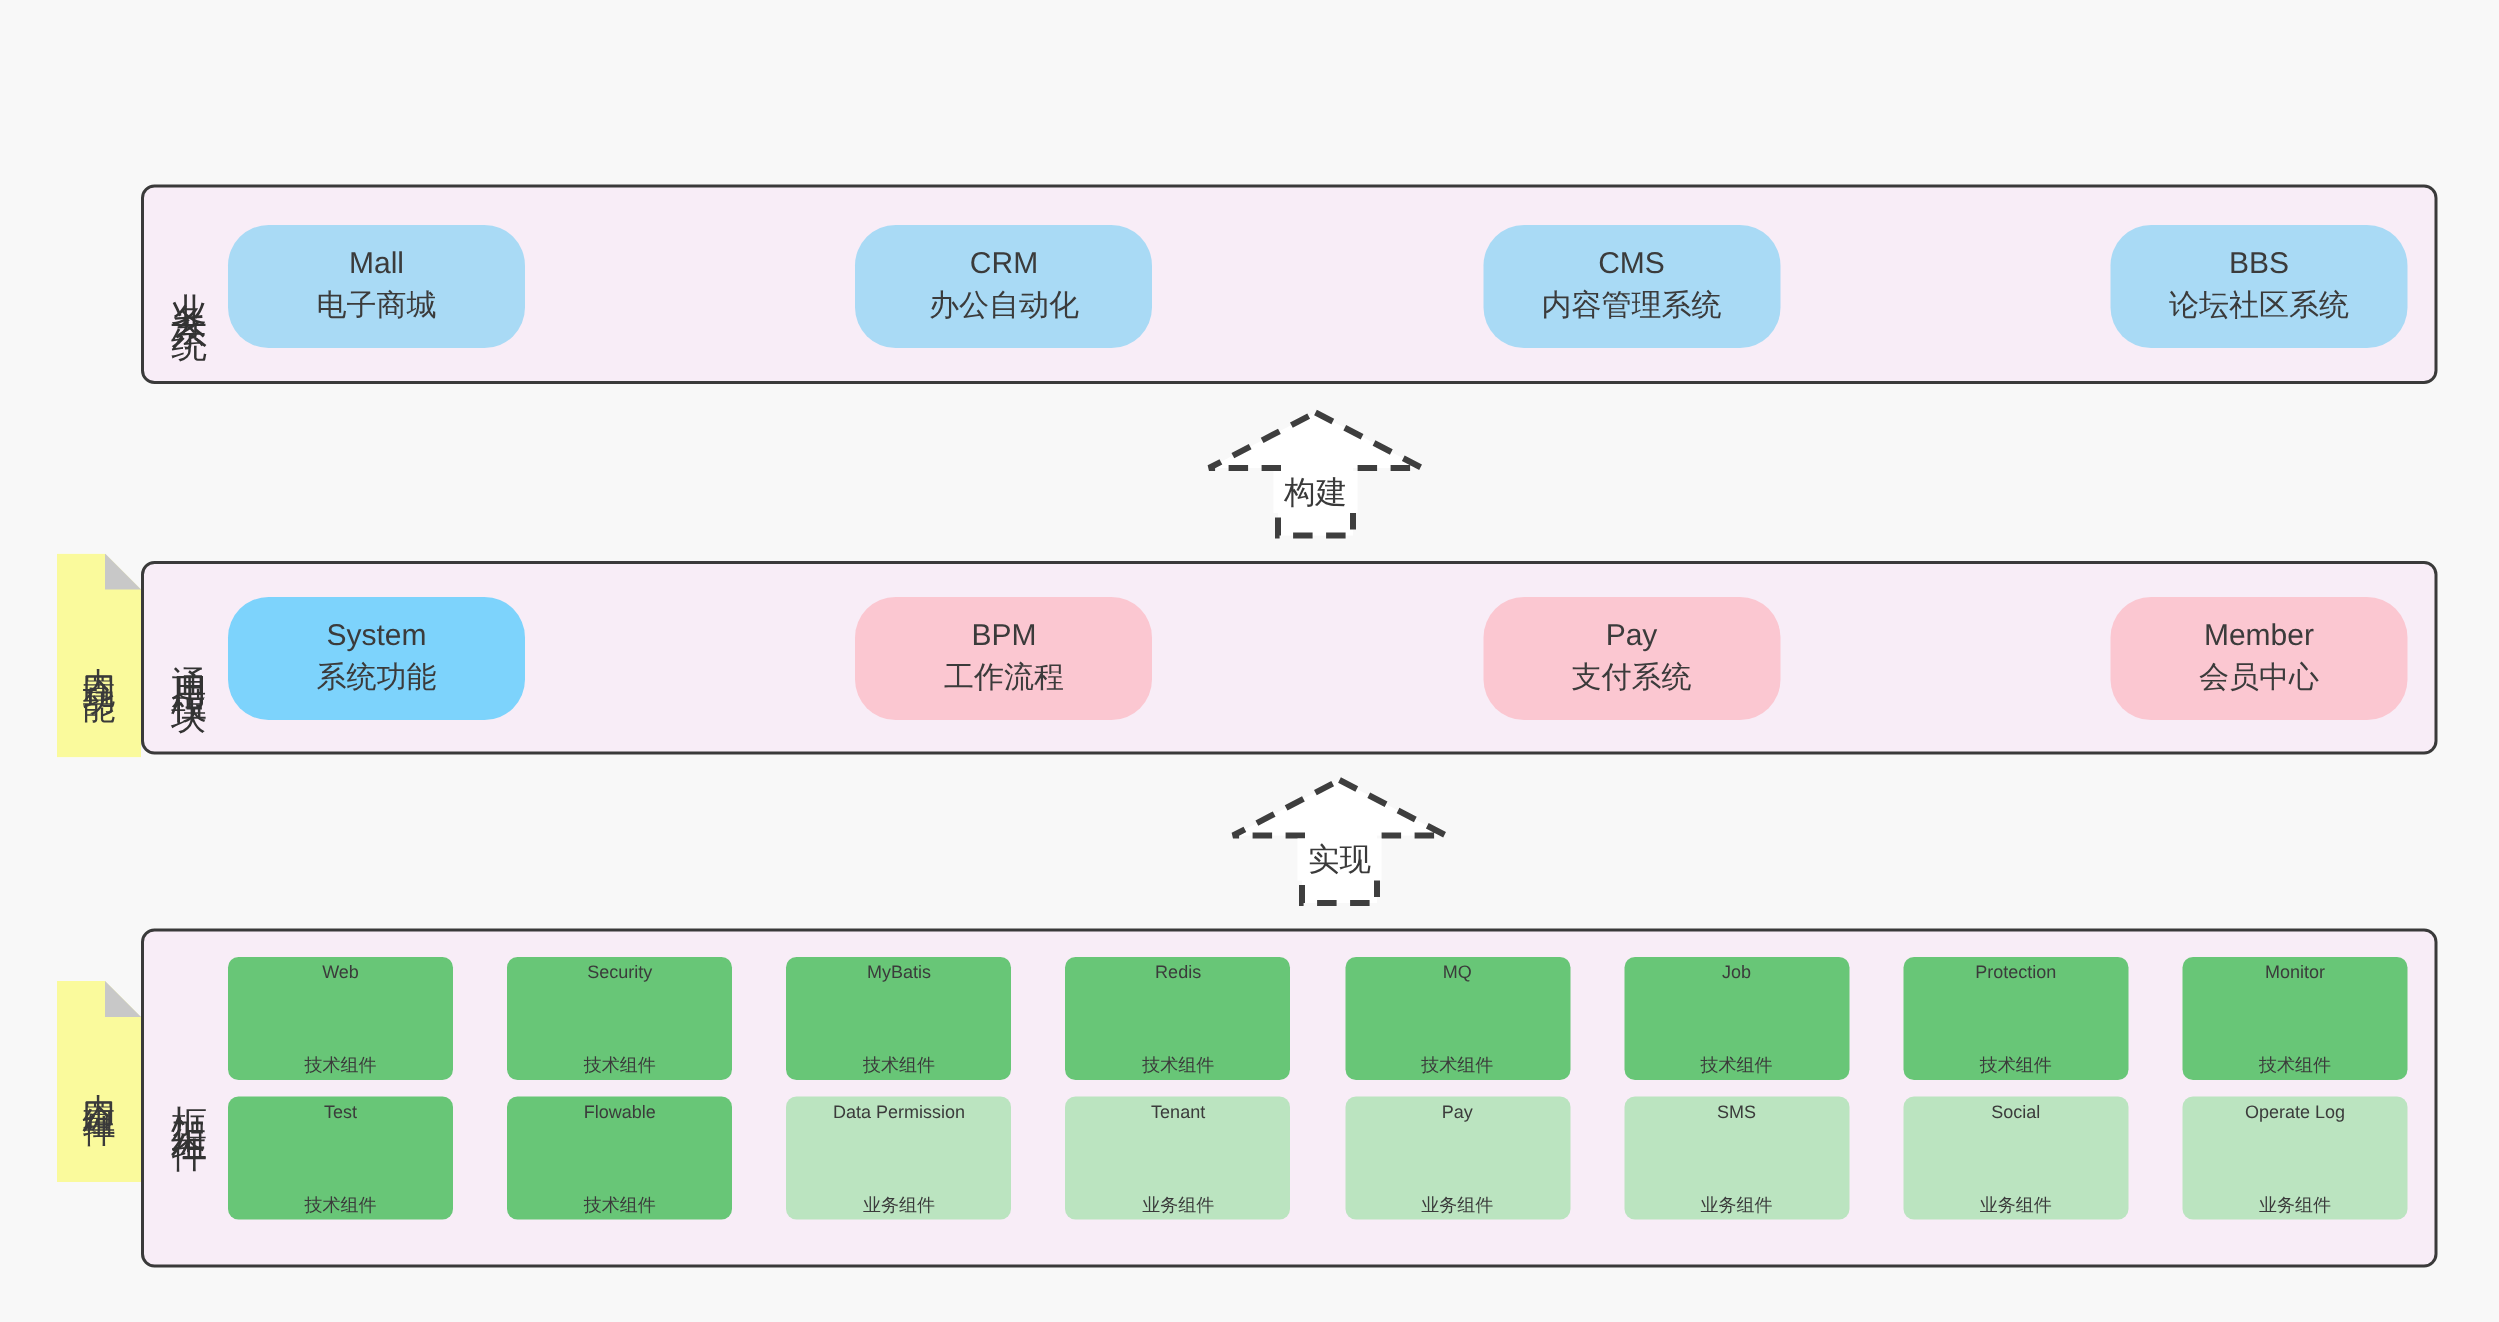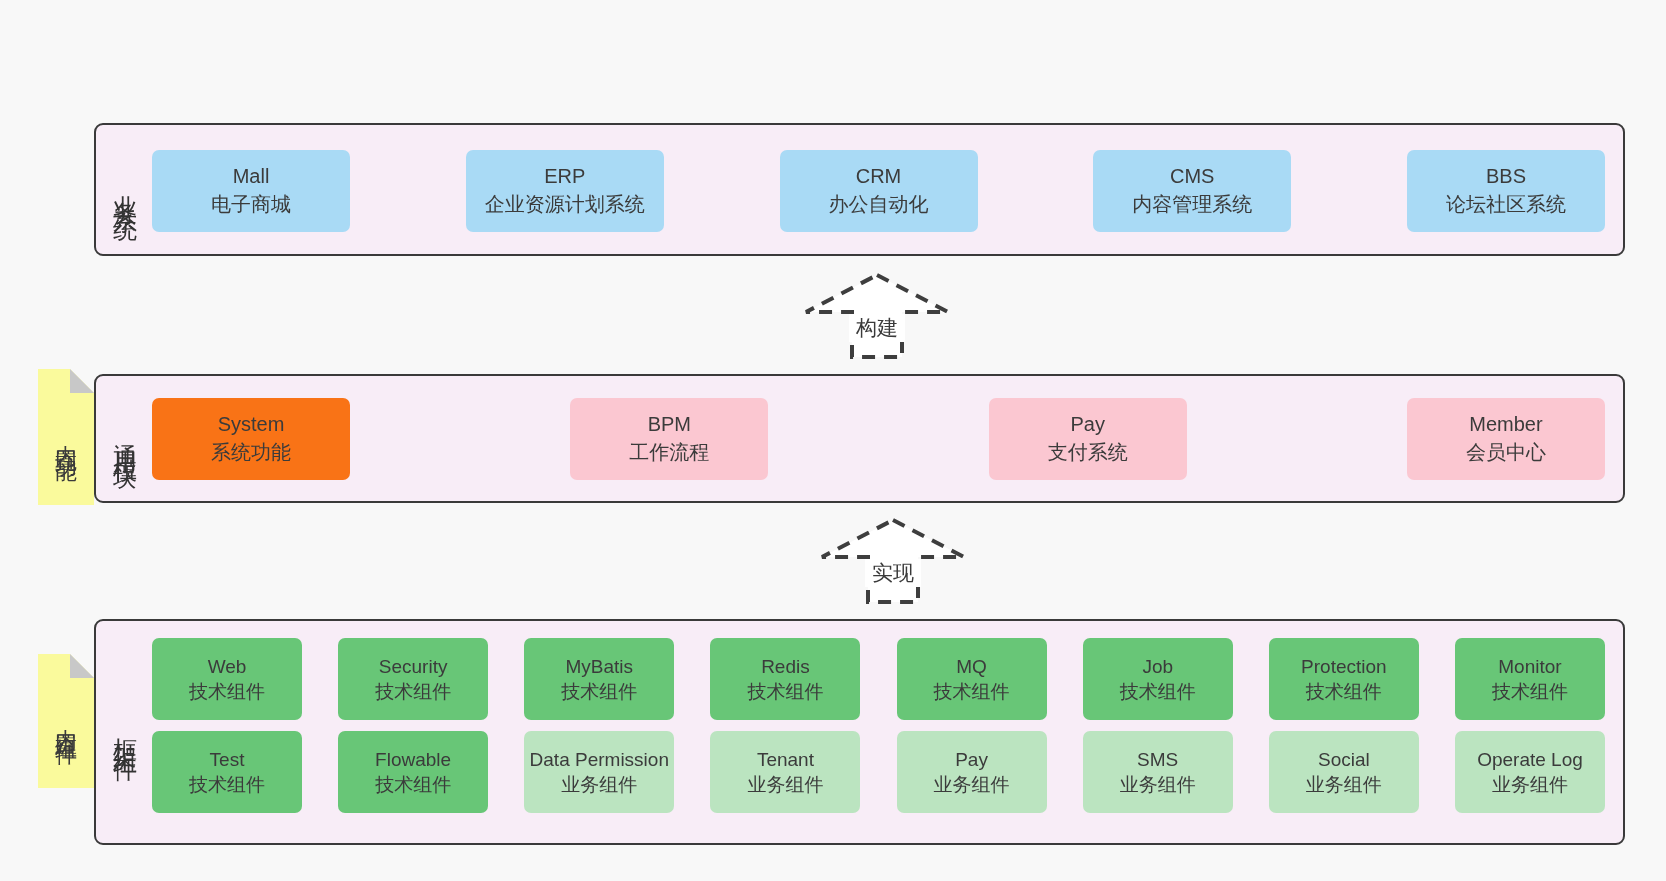--- a/index.html
+++ b/index.html
@@ -23,24 +23,24 @@
   }
   .row {
     position:absolute; left:56px; right:18px;
     display:flex; justify-content:space-between;
   }
   .box {
     height:82px; border-radius:7px; box-sizing:border-box; padding:2px 4px;
     display:flex; flex-direction:column; align-items:center; justify-content:center;
     text-align:center; font-size:20px; line-height:1.38; color:#3b3b3b;
   }
-  .w-lg { width:198px; }
-  .w-sm { width:150px; font-size:19px; line-height:1.34; }
+  .w-lg { width:198px;border-radius:27px; }
+  .w-sm { width:150px; font-size:12px; line-height:1.34;justify-content:space-between; }
   .blue        { background:#a9daf5; }
-  .red         { background:#f97316; }
+  .red         { background:#7dd3fc; }
   .pink        { background:#fbc7d1; }
   .green       { background:#68c677; }
   .green-light { background:#bbe4c0; }
   .sticky {
     position:absolute; left:38px; width:56px; background:#fafa9c;
     clip-path:polygon(0 0, calc(100% - 24px) 0, 100% 24px, 100% 100%, 0 100%);
     display:flex; align-items:center; justify-content:center;
   }
   #sticky-features   { top:369px; height:136px; }
   #sticky-components { top:654px; height:134px; }
@@ -79,24 +79,20 @@
   </div>
 
   <div class="section" id="sec-business">
     <div class="v-label">业务系统</div>
     <div class="row" style="top:25px;">
       <div class="box w-lg blue">
         <span>Mall</span>
         <span>电子商城</span>
       </div>
       <div class="box w-lg blue">
-        <span>ERP</span>
-        <span>企业资源计划系统</span>
-      </div>
-      <div class="box w-lg blue">
         <span>CRM</span>
         <span>办公自动化</span>
       </div>
       <div class="box w-lg blue">
         <span>CMS</span>
         <span>内容管理系统</span>
       </div>
       <div class="box w-lg blue">
         <span>BBS</span>
         <span>论坛社区系统</span>

